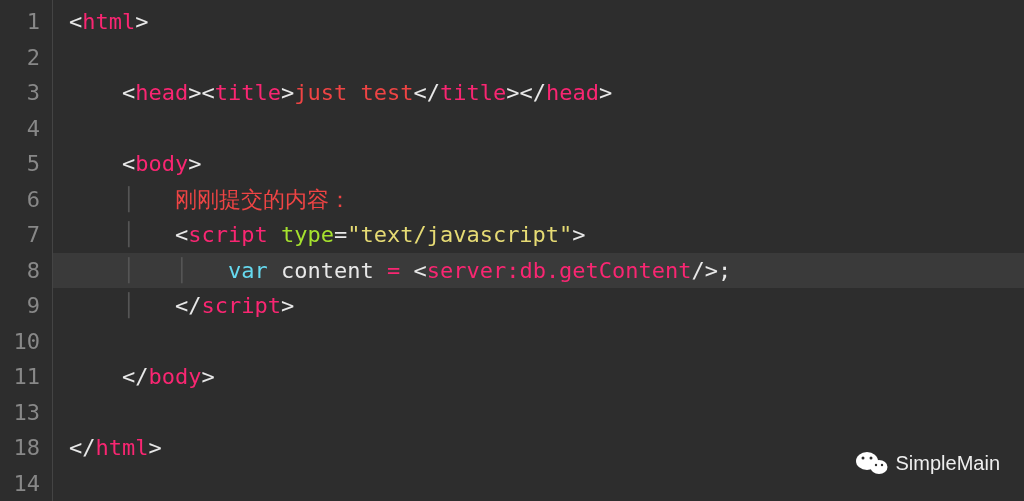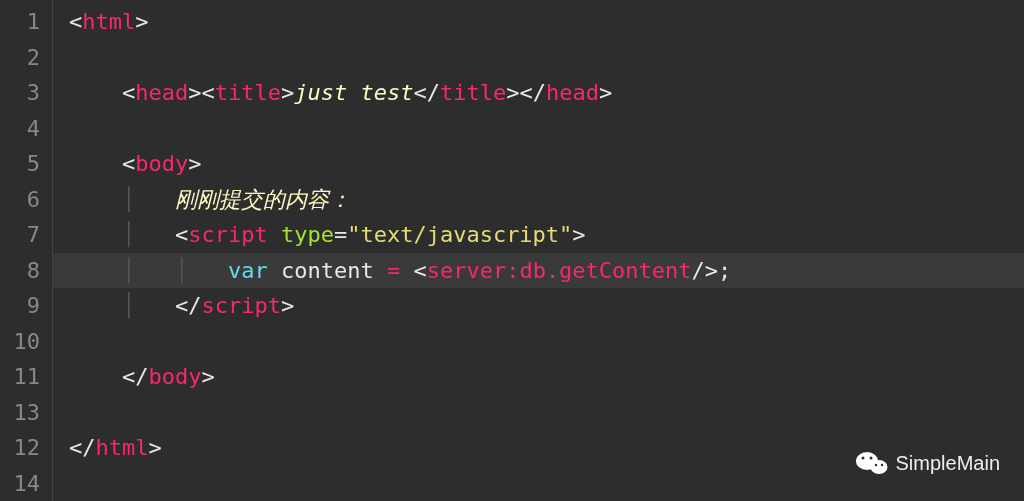--- a/index.html
+++ b/index.html
@@ -45,21 +45,21 @@
       padding-left: 16px;
       color: #d4d4d4;
     }
     .line.active {
       background: #3a3a3a;
     }
     .bracket { color: #e8e8e8; }
     .tag { color: #f92672; }
     .attr-name { color: #a6e22e; }
     .attr-value { color: #e6db74; }
-    .text { color: #fef9c3; font-style: italic; }
+    .text { color: #ef4444; }
     .keyword { color: #66d9ef; }
     .func { color: #66d9ef; font-style: italic; }
     .var { color: #e8e8e8; }
     .eq { color: #f92672; }
     .punc { color: #e8e8e8; }
     .indent-guide {
       color: #555;
     }
     .watermark {
       position: absolute;
@@ -87,21 +87,21 @@
     <div>3</div>
     <div>4</div>
     <div>5</div>
     <div>6</div>
     <div>7</div>
     <div>8</div>
     <div>9</div>
     <div>10</div>
     <div>11</div>
     <div>13</div>
-    <div>12</div>
+    <div>18</div>
     <div>14</div>
   </div>
   <div class="code-area">
     <div class="line"><span class="bracket">&lt;</span><span class="tag">html</span><span class="bracket">&gt;</span></div>
     <div class="line"></div>
     <div class="line">    <span class="bracket">&lt;</span><span class="tag">head</span><span class="bracket">&gt;</span><span class="bracket">&lt;</span><span class="tag">title</span><span class="bracket">&gt;</span><span class="text">just test</span><span class="bracket">&lt;/</span><span class="tag">title</span><span class="bracket">&gt;</span><span class="bracket">&lt;/</span><span class="tag">head</span><span class="bracket">&gt;</span></div>
     <div class="line"></div>
     <div class="line">    <span class="bracket">&lt;</span><span class="tag">body</span><span class="bracket">&gt;</span></div>
     <div class="line">    <span class="indent-guide">│   </span><span class="text">刚刚提交的内容：</span></div>
     <div class="line">    <span class="indent-guide">│   </span><span class="bracket">&lt;</span><span class="tag">script</span><span> </span><span class="attr-name">type</span><span class="punc">=</span><span class="attr-value">"text/javascript"</span><span class="bracket">&gt;</span></div>

